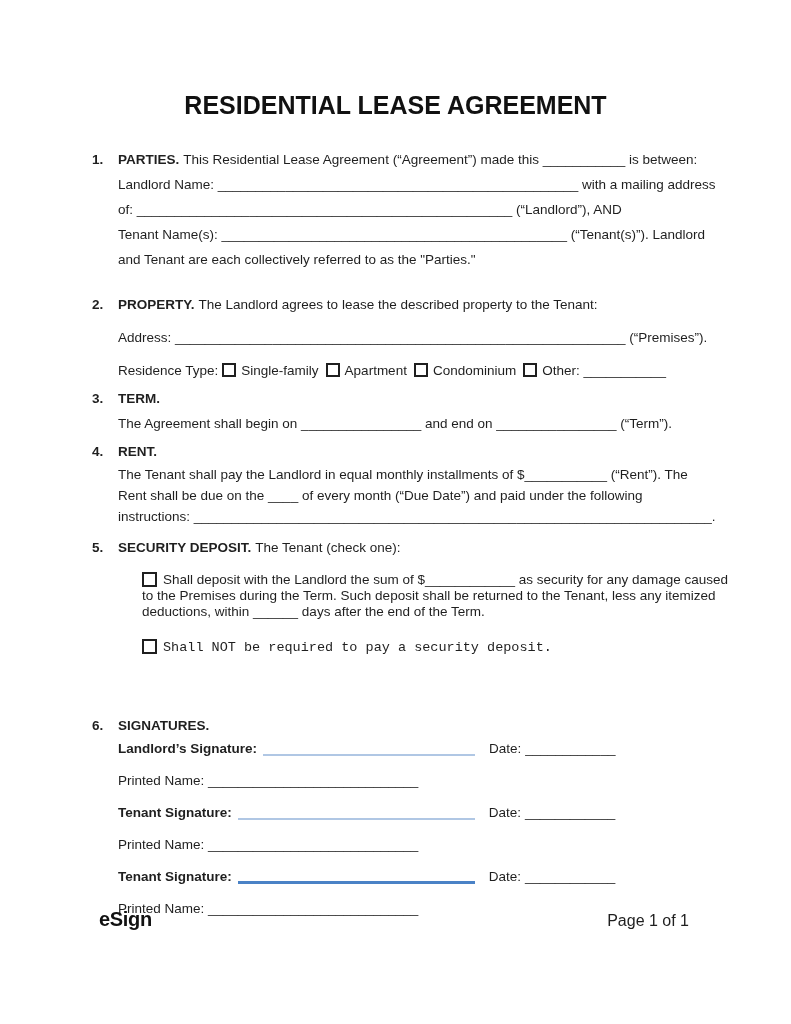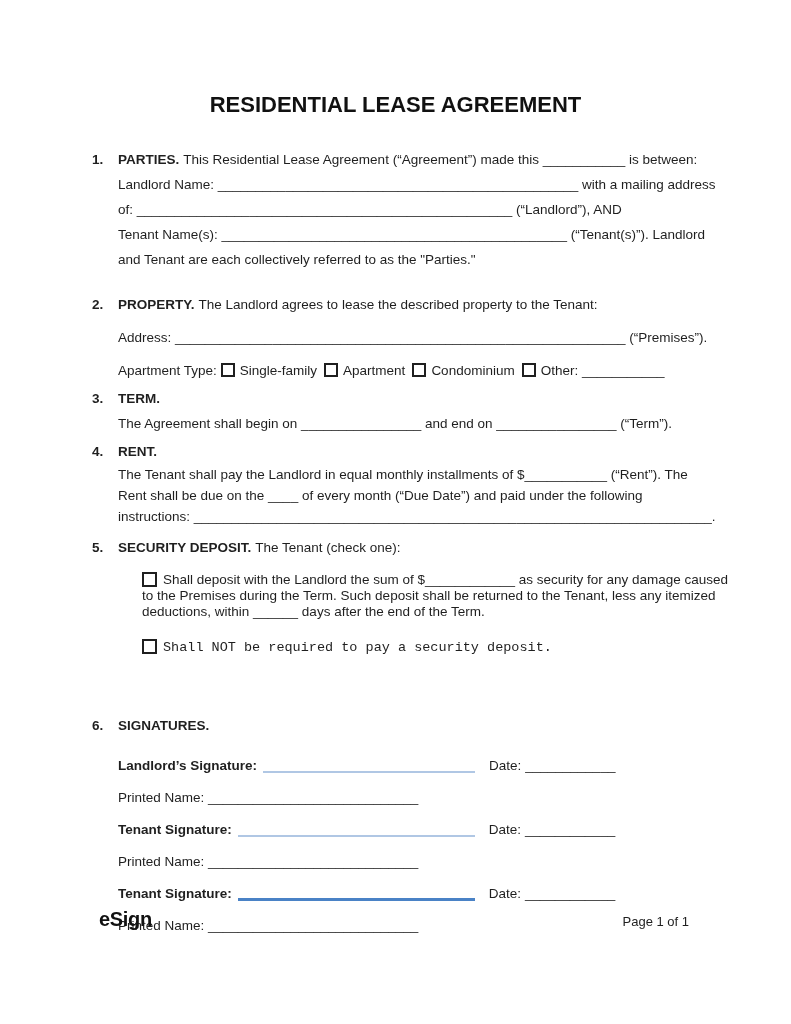--- a/index.html
+++ b/index.html
@@ -10,21 +10,21 @@
     font-family:"Liberation Sans", sans-serif;
     font-size:13.5px;
     color:#1f1f1f;
     overflow:hidden;
     margin:0 auto;
   }
   .title {
     margin:0;
     padding-top:92px;
     text-align:center;
-    font-size:22px;
+    font-size:25px;
     font-weight:bold;
     line-height:26px;
     color:#111;
   }
   .sec { display:flex; margin-left:92px; width:625px; }
   .num { width:26px; flex-shrink:0; font-weight:bold; line-height:25px; }
   .body { flex:1; min-width:0; }
   .line { white-space:nowrap; line-height:25px; }
   .b { font-weight:bold; }
   .intro { margin-left:4px; }
@@ -50,21 +50,21 @@
   .cb.first { margin-left:4px; }
   .cb-lg {
     display:inline-block;
     width:11px; height:11px;
     border:2px solid #1f1f1f;
     vertical-align:-3px;
     margin:0 6px 0 0;
     background:#fff;
   }
   .sig-row { white-space:nowrap; line-height:17px; }
-  .sig-row.r1 { margin-top:19px; }
+  .sig-row.r1 { margin-top:2px; }
   .sig-row.rn { margin-top:15px; }
   .sigline {
     display:inline-block;
     height:13px;
     vertical-align:-3px;
     margin-left:6px;
     border-bottom:2px solid #b0c7e4;
   }
   .sigline.landlord { width:212px; }
   .sigline.tenant { width:237px; }
@@ -72,21 +72,21 @@
   .date-label { margin-left:14px; margin-right:4px; }
   .footer {
     position:absolute;
     top:908px; left:99px;
     width:590px;
     display:flex;
     justify-content:space-between;
     align-items:baseline;
   }
   .brand { font-weight:bold; font-size:20px; letter-spacing:-0.3px; color:#111; }
-  .pageno { font-size:13px; }
+  .pageno { font-size:16px; }
 </style>
 </head>
 <body>
 
 <div class="page">
 
   <h1 class="title">RESIDENTIAL LEASE AGREEMENT</h1>
 
   <div class="sec sec1">
     <span class="num">1.</span>
@@ -98,21 +98,21 @@
       <div class="line">and Tenant are each collectively referred to as the "Parties."</div>
     </div>
   </div>
 
   <div class="sec sec2">
     <span class="num">2.</span>
     <div class="body">
       <div class="line"><span class="b">PROPERTY.</span><span class="intro">The Landlord agrees to lease the described property to the Tenant:</span></div>
       <div class="line gap8">Address: ____________________________________________________________ (“Premises”).</div>
       <div class="line gap8">
-        <span>Apartment Type:</span><span class="cb first"></span><span>Single-family</span><span class="cb"></span><span>Apartment</span><span class="cb"></span><span>Condominium</span><span class="cb"></span><span>Other: ___________</span>
+        <span>Residence Type:</span><span class="cb first"></span><span>Single-family</span><span class="cb"></span><span>Apartment</span><span class="cb"></span><span>Condominium</span><span class="cb"></span><span>Other: ___________</span>
       </div>
     </div>
   </div>
 
   <div class="sec sec3">
     <span class="num">3.</span>
     <div class="body">
       <div class="line"><span class="b">TERM.</span></div>
       <div class="line">The Agreement shall begin on ________________ and end on ________________ (“Term”).</div>
     </div>

